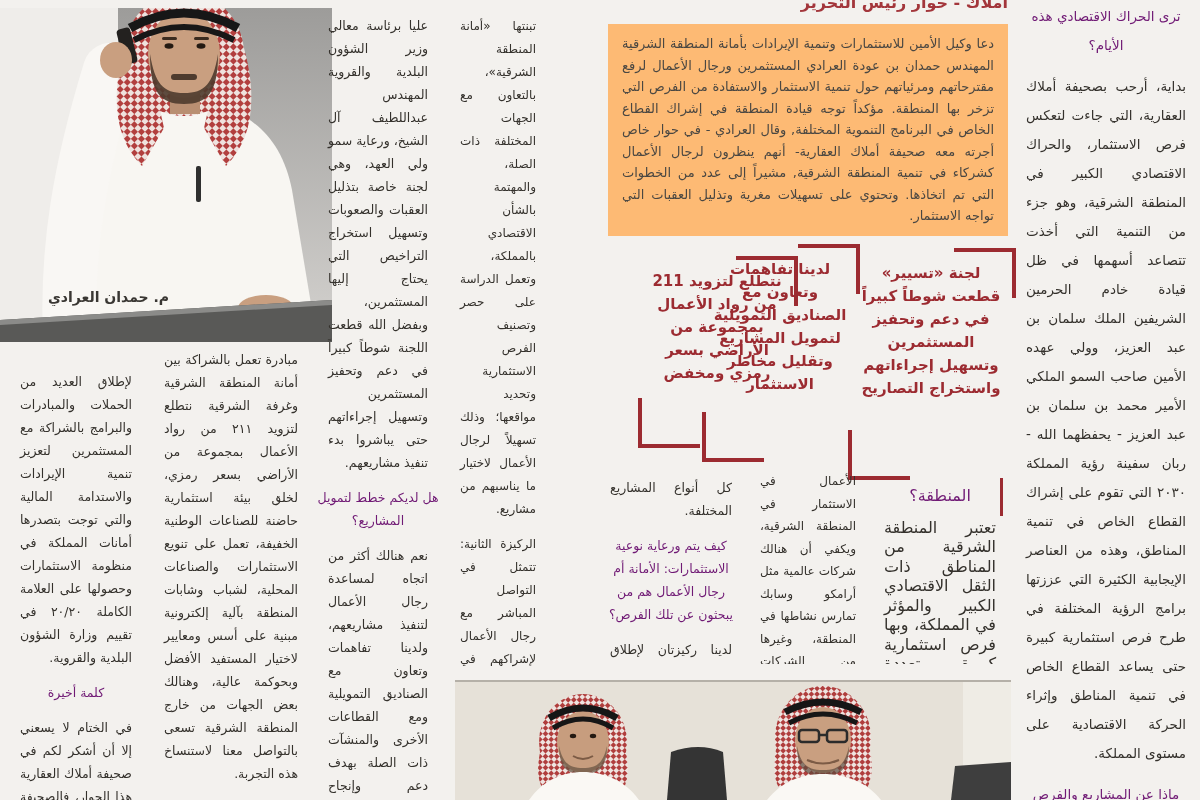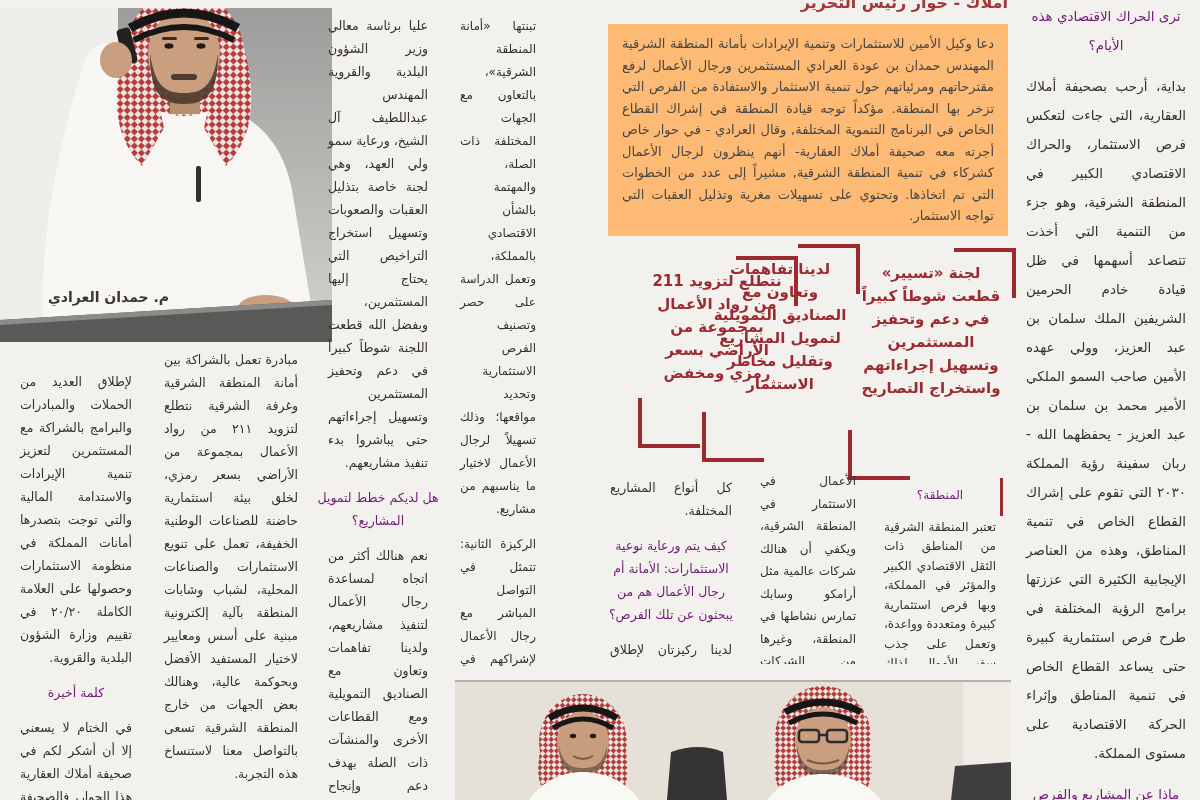--- a/index.html
+++ b/index.html
@@ -42,21 +42,21 @@
   #pq2{left:710px; top:248px; width:140px; height:208px;}
   #pq3{left:598px; top:260px; width:142px; height:182px;margin-left:48px;}
   
   .col{
     position:absolute; overflow:hidden; text-align:justify;
     font-size:12.5px; line-height:23px; color:#34312c;
   }
   .col p{margin:12px; padding:0;}
   .seg-q{color:#701a75; text-align:center; margin:2px 0 1px 0 !important;}
   #col-right{left:1014px; top:0px;  width:184px; height:800px; font-size:13.5px; line-height:29px;}
-  #col-m4  {left:872px; top:484px; width:136px; height:180px; line-height:19.5px; font-size:12px;}
+  #col-m4  {left:872px; top:484px; width:136px; height:180px; line-height:19.5px; font-size:16px;}
   #col-m3  {left:748px; top:458px; width:120px; height:206px; line-height:22.5px; font-size:12px;}
   #col-m2  {left:598px; top:464px; width:146px; height:202px;}
   #col-m1  {left:448px; top:3px;   width:100px; height:664px; font-size:12px;}
   #col-l3  {left:316px; top:2px;   width:124px; height:798px;}
   #col-l2  {left:152px; top:336px; width:158px; height:464px;}
   #col-l1  {left:8px;   top:358px; width:136px; height:442px;}
   
   #photo1{position:absolute; left:0; top:8px; width:332px; height:414px; overflow:hidden;}
   #photo1 svg{display:block;}
   #photo1-caption{

